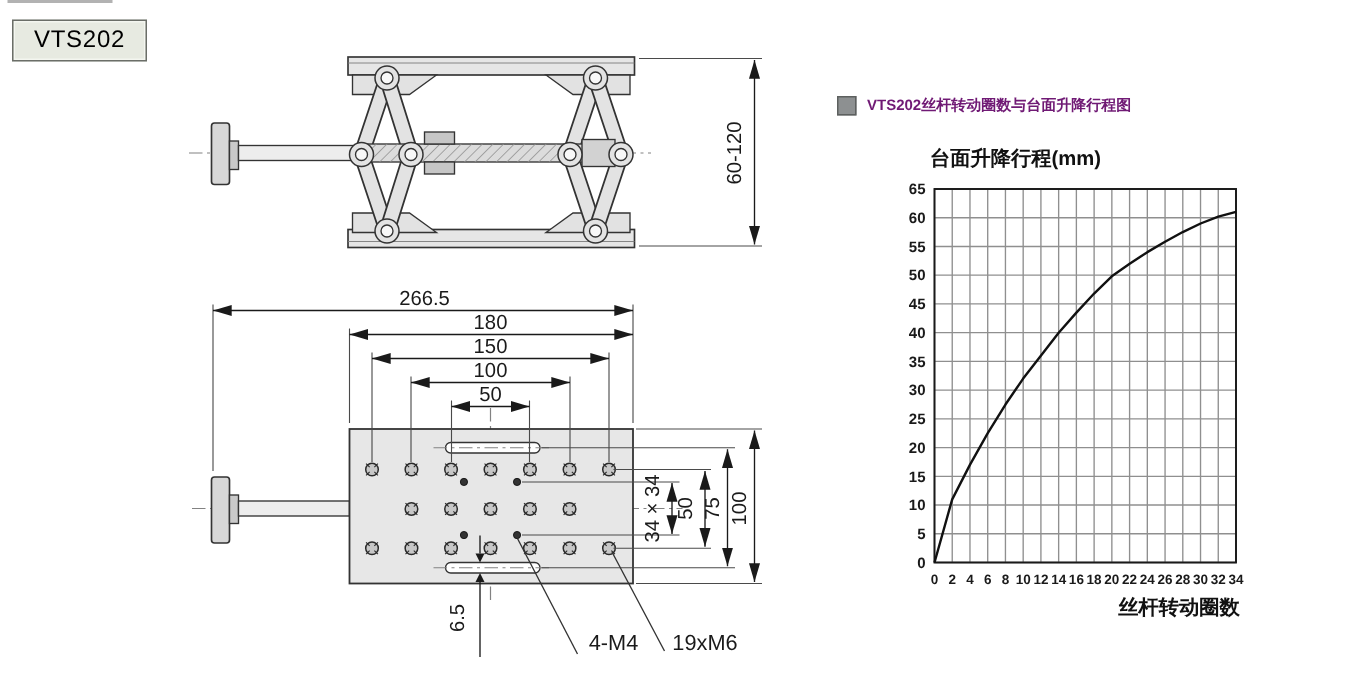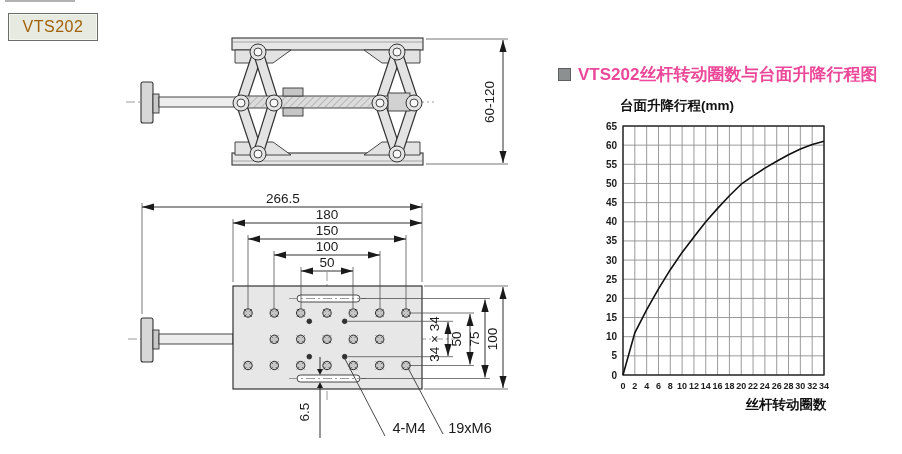--- a/index.html
+++ b/index.html
@@ -2,23 +2,23 @@
 <html><head>
 <meta charset="utf-8">
 <style>
   html,body{margin:0;padding:0;background:#fff;}
   .page{position:relative;width:902px;height:454px;background:#ffffff;overflow:hidden;
         font-family:"Liberation Sans",sans-serif;}
   .top-rule{position:absolute;left:5px;top:0;width:70px;height:2px;background:#b2b2b2;}
   .code-box{position:absolute;left:8px;top:13px;width:88px;height:26px;background:#e7eae1;
         border:1.5px solid #6b6e68;box-shadow:inset 0 0 0 1px #f4f6f0;
         display:flex;align-items:center;justify-content:center;}
-  .code-box span{font-size:16px;color:#a16207;letter-spacing:.5px;}
+  .code-box span{font-size:16px;color:#000000;letter-spacing:.5px;}
   .chart-title{position:absolute;left:558px;top:63px;display:flex;align-items:center;gap:7px;
-        font-size:17px;font-weight:bold;color:#ec4899;white-space:nowrap;}
+        font-size:10px;font-weight:bold;color:#701a75;white-space:nowrap;}
   .chart-title .sq{width:11px;height:11px;background:#8d9091;border:1px solid #5d605f;flex:0 0 auto;}
   svg.draw{position:absolute;left:0;top:0;}
   svg text{font-family:"Liberation Sans",sans-serif;}
   .dimtext{font-size:13.5px;fill:#1a1a1a;}
   .callout{font-size:14.5px;fill:#1a1a1a;}
   .axis-title{font-size:13.5px;font-weight:bold;fill:#111;}
   .ol{stroke:#333;stroke-width:1.1;}
   .ol2{stroke:#333;stroke-width:0.9;}
   .ext{stroke:#4a4a4a;stroke-width:0.75;}
   .dim{stroke:#1a1a1a;stroke-width:0.9;}

